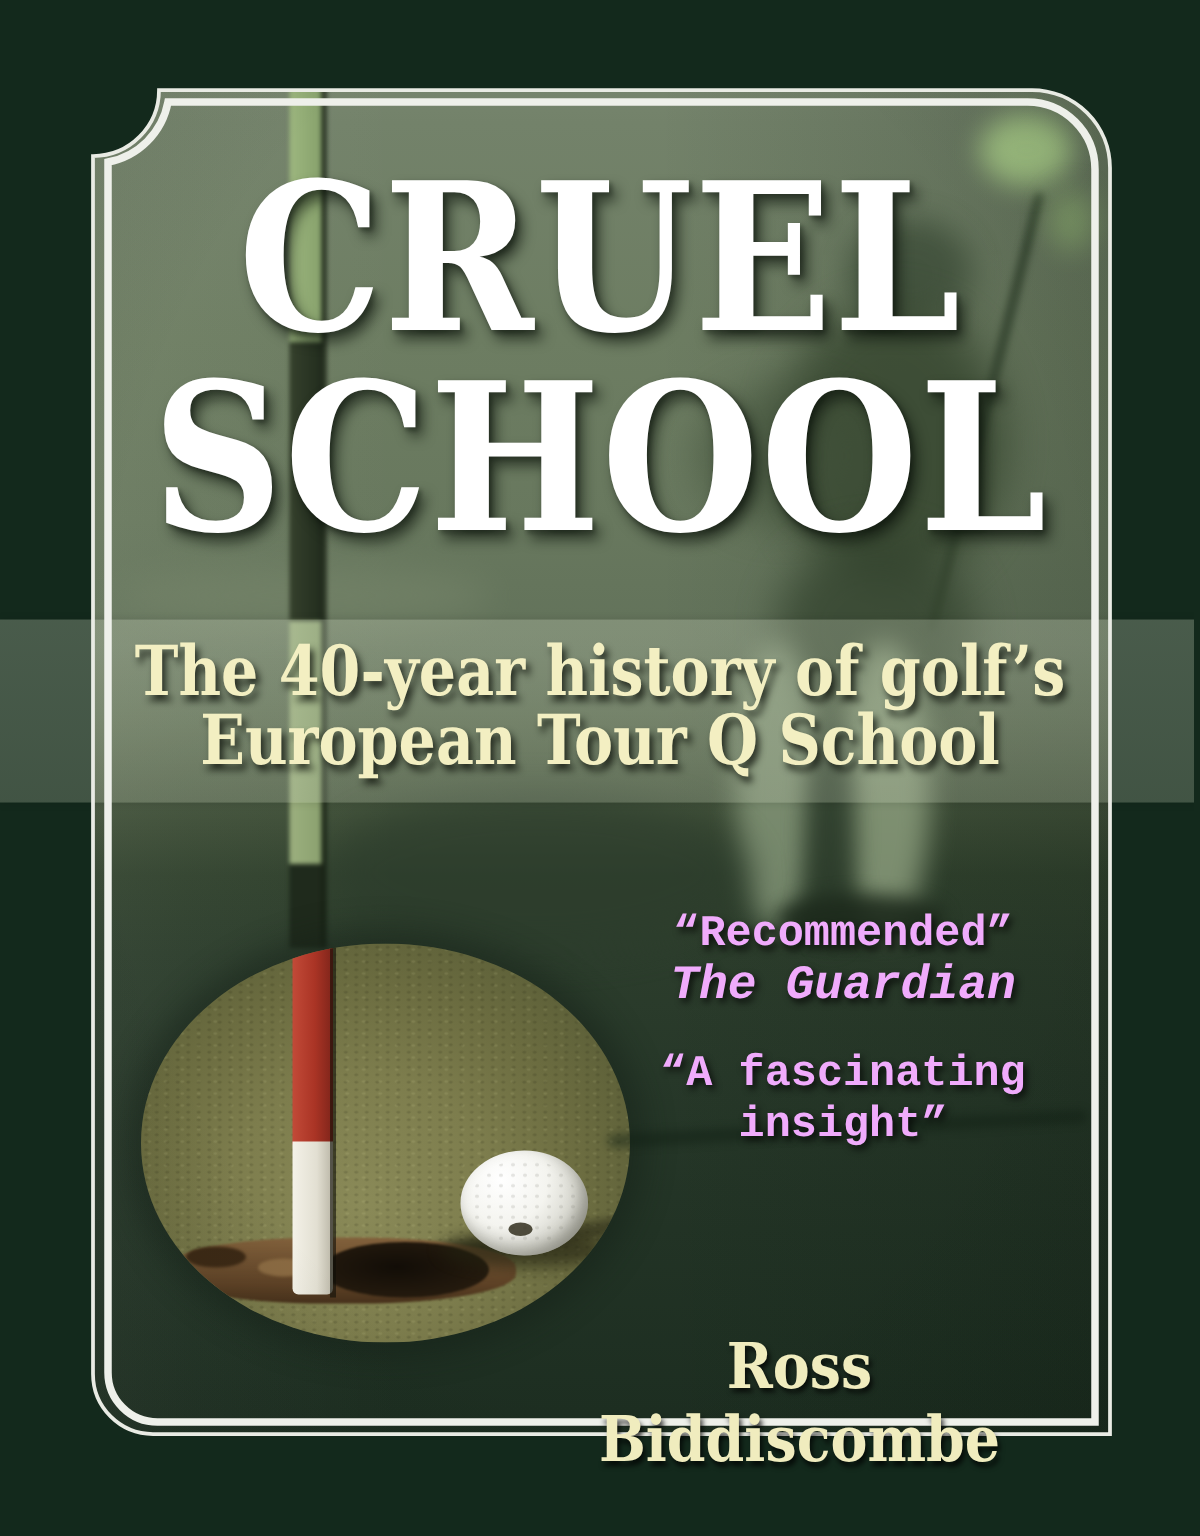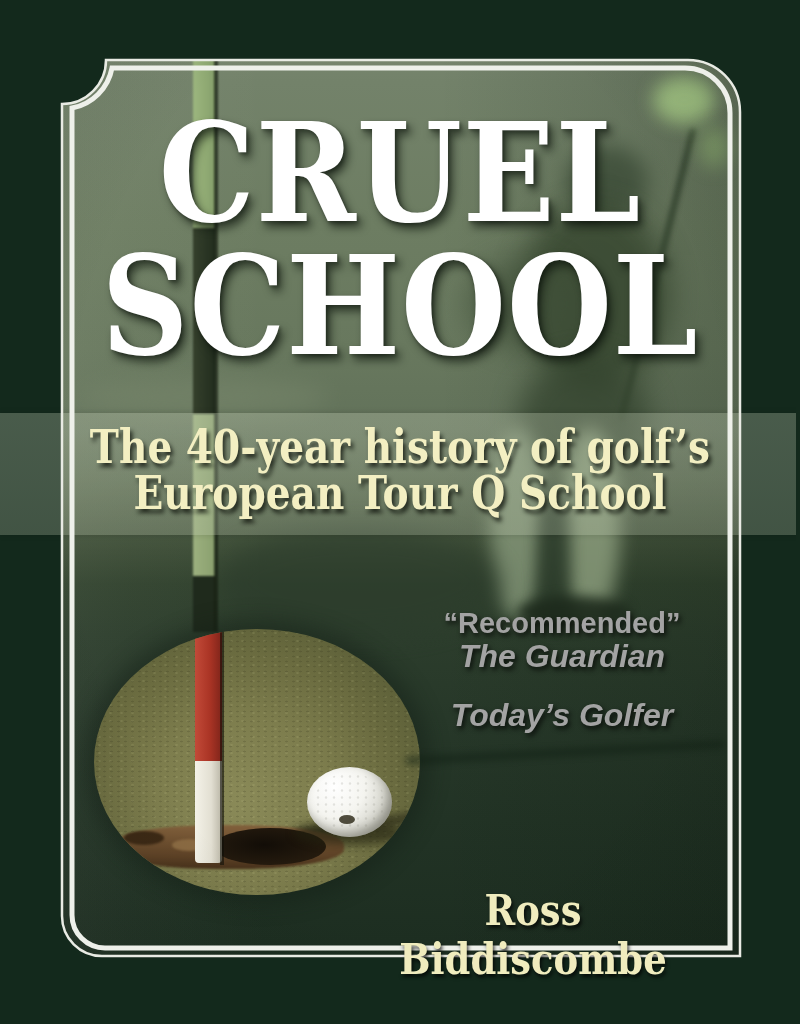--- a/index.html
+++ b/index.html
@@ -95,21 +95,21 @@
          font-weight:bold;font-size:137px;line-height:133px;letter-spacing:1px;color:#ffffff;
          transform:scaleX(0.88);transform-origin:50% 0;
          text-shadow:5px 6px 9px rgba(10,18,10,.65), 2px 2px 4px rgba(10,18,10,.4);}
   .title span{display:block;}
   .subtitle{position:absolute;left:0;top:424px;width:800px;text-align:center;
          font-weight:bold;font-size:46px;line-height:46px;color:#f3efc2;
          transform:scaleX(0.85);transform-origin:50% 0;
          text-shadow:3px 4px 5px rgba(12,16,10,.75);}
   .subtitle span{display:block;}
   .quotes{position:absolute;left:397px;top:606px;width:330px;text-align:center;
-         font-family:Liberation Sans, sans-serif;color:#a3a3a3;
+         font-family:Liberation Mono, monospace;color:#f0abfc;
          text-shadow:2px 3px 5px rgba(0,0,0,.75);}
   .quote-group{margin-bottom:26px;}
   .q{font-size:29px;line-height:34px;font-weight:bold;}
   .src{font-size:32px;line-height:33px;font-weight:bold;font-style:italic;}
   .author{position:absolute;left:333px;top:886px;width:400px;text-align:center;
          font-weight:bold;font-size:42px;color:#f0ecbe;
          transform:scaleX(0.88);transform-origin:50% 0;
          text-shadow:2px 3px 4px rgba(0,0,0,.7);}
 </style>
 </head>
@@ -185,19 +185,19 @@
     <span>The 40-year history of golf’s</span>
     <span>European Tour Q School</span>
   </div>
 
   <div class="quotes">
     <div class="quote-group">
       <div class="q">“Recommended”</div>
       <div class="src">The Guardian</div>
     </div>
     <div class="quote-group">
-      <div class="src">Today’s Golfer</div>
+      <div class="q">“A fascinating insight”</div>
     </div>
   </div>
 
   <div class="author">Ross Biddiscombe</div>
 
 </div>
 
 </body></html>

